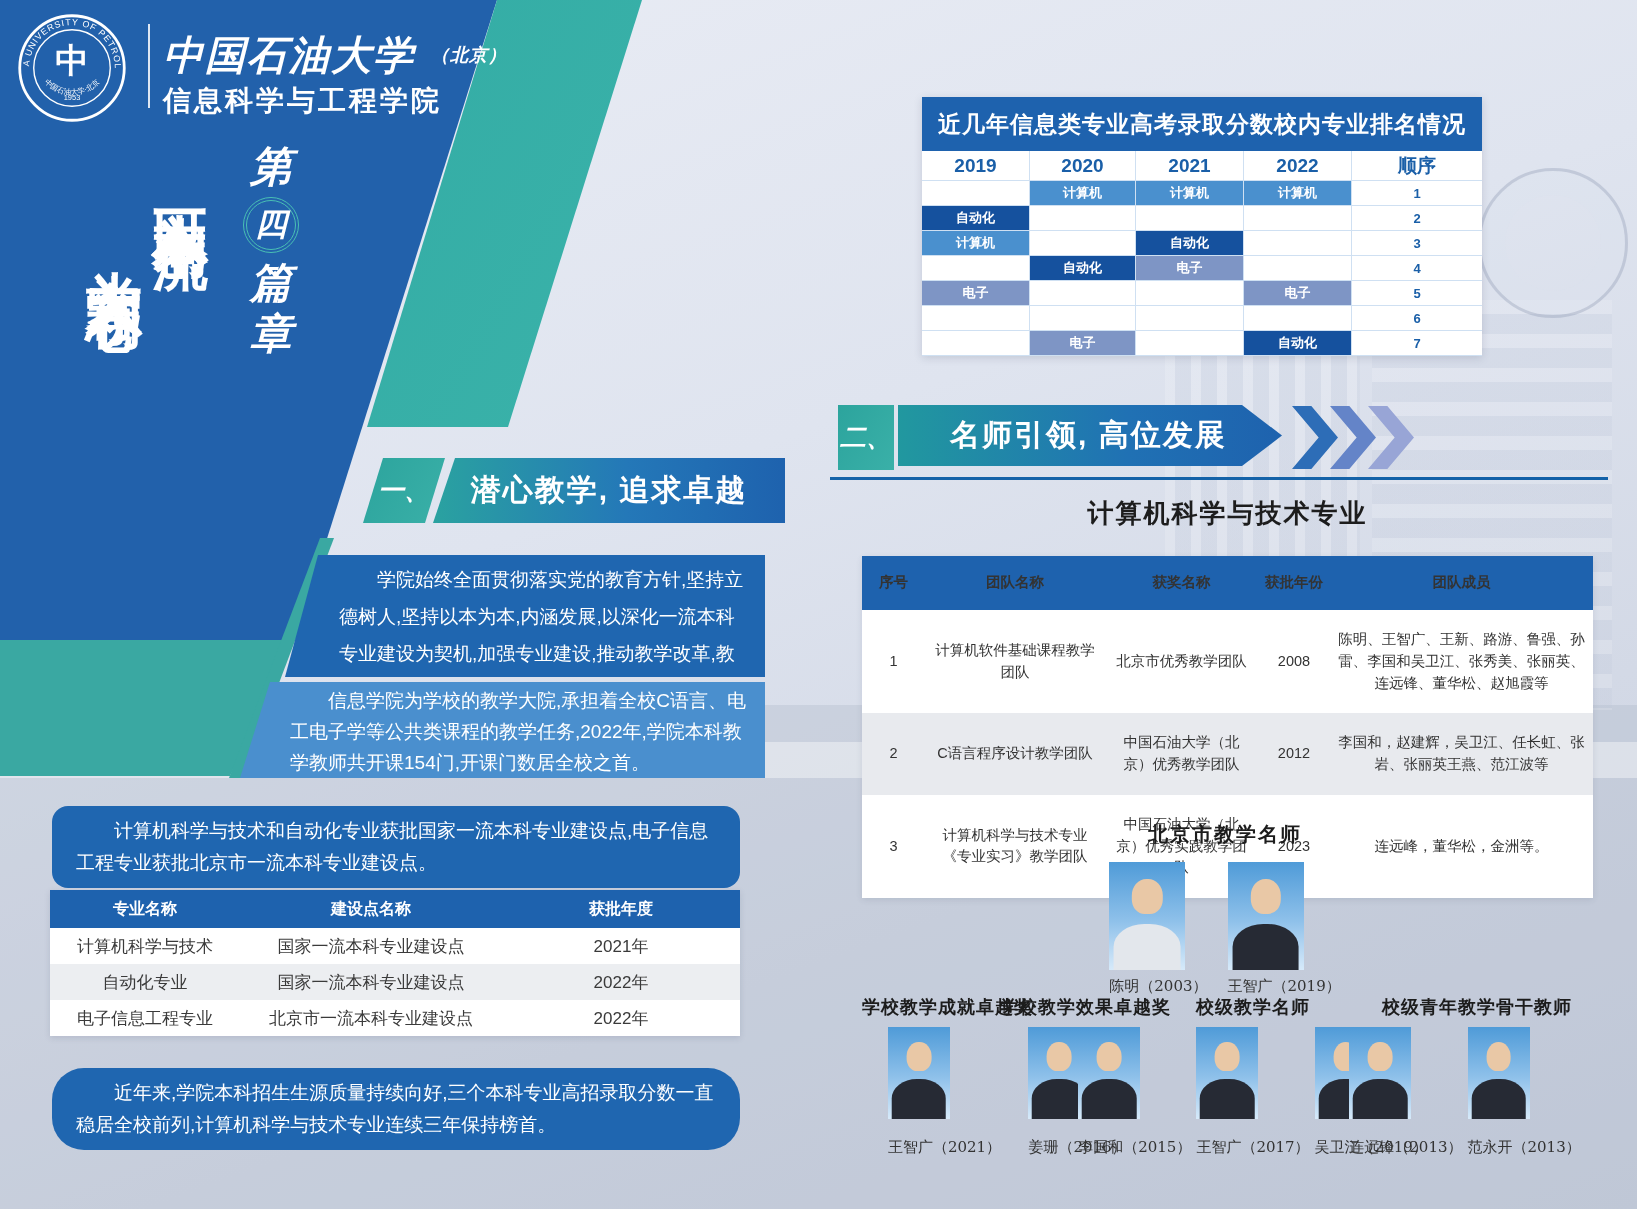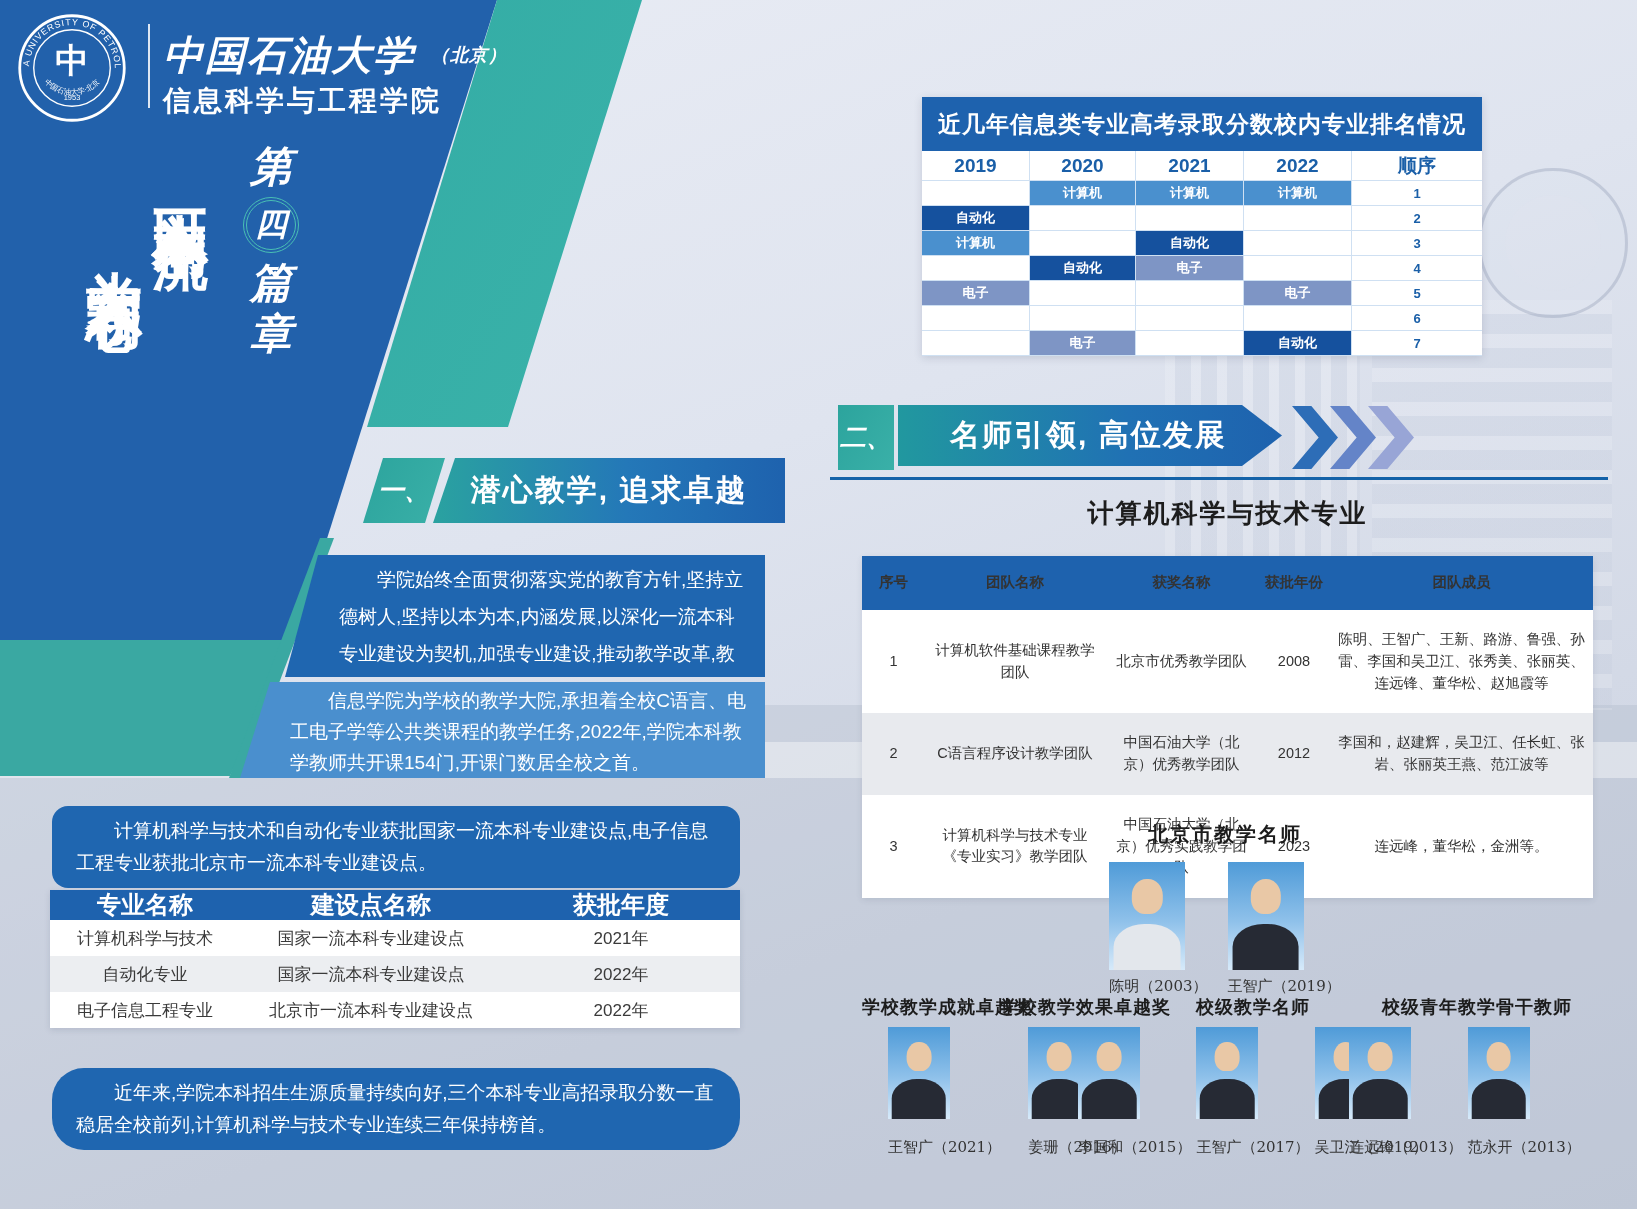--- a/index.html
+++ b/index.html
@@ -73,21 +73,21 @@
   .pbox2{left:240px;top:682px;width:525px;height:96px;background:#4a8fce;
     clip-path:polygon(30px 0,100% 0,100% 100%,0 100%);padding:4px 16px 0 50px;line-height:1.62;}
   
   .note{left:52px;width:688px;background:#1f66b0;border-radius:16px;color:#fff;
     font-size:19px;line-height:1.68;padding:9px 24px;}
   .note p{margin:0;text-indent:2em;}
   .note1{top:806px;}
   .note2{top:1068px;border-radius:32px;}
   .mtable{left:50px;top:890px;width:690px;background:#fff;box-shadow:0 2px 6px rgba(60,70,100,.15);}
   .mrow{display:flex;}
-  .mhead{background:#1e62ae;color:#fff;font-weight:bold;font-size:24px;height:30px;}
+  .mhead{background:#1e62ae;color:#fff;font-weight:bold;font-size:16px;height:38px;}
   .mcell{display:flex;align-items:center;justify-content:center;}
   .mc1{width:190px;}.mc2{width:262px;}.mc3{width:238px;}
   .mbody{height:36px;font-size:17px;color:#3a3a3a;}
   .mrow.alt{background:#eceef1;}
   
   .rk{left:922px;top:97px;width:560px;box-shadow:0 2px 8px rgba(60,70,100,.18);}
   .rk-title{height:54px;background:#1e62ae;color:#fff;display:flex;align-items:center;justify-content:center;
     font-size:23px;font-weight:bold;letter-spacing:1px;}
   .rk-row{display:flex;background:#fff;}
   .rk-c{display:flex;align-items:center;justify-content:center;border-right:1px solid #cfe0f2;border-bottom:1px solid #cfe0f2;}

